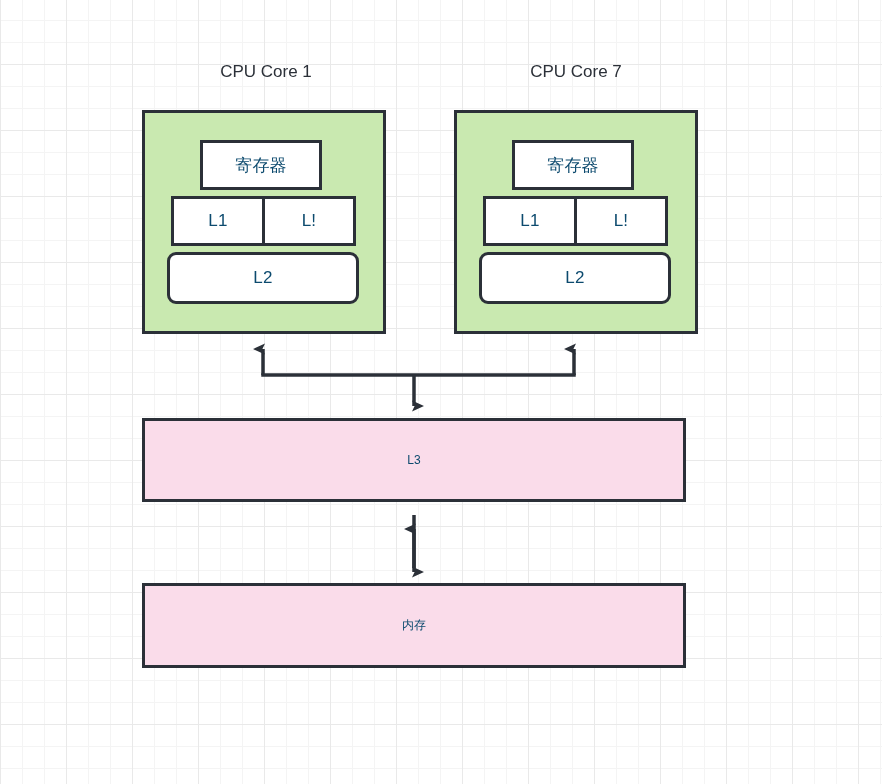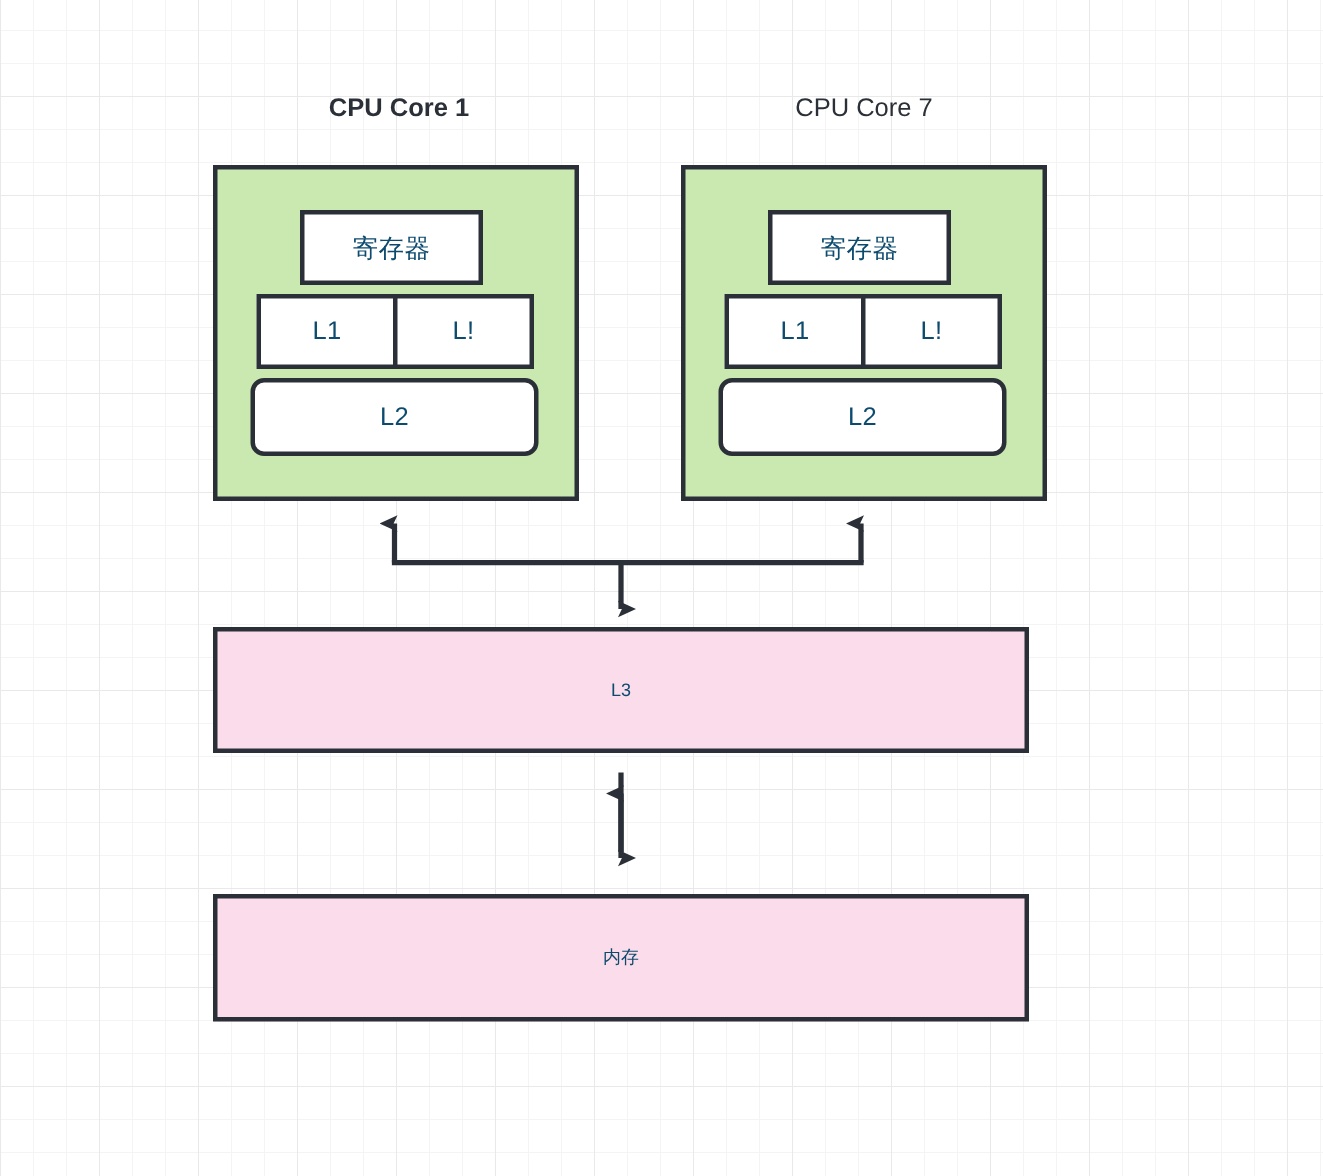--- a/index.html
+++ b/index.html
@@ -79,21 +79,21 @@
     width: 882px;
     height: 784px;
     pointer-events: none;
   }
 </style>
 </head>
 <body>
 
 <div id="canvas">
 
-  <div class="caption" style="left:146px; top:62px; width:240px;font-weight:bold;">CPU Core 1</div>
+  <div class="caption" style="left:146px; top:62px; width:240px;">CPU Core 1</div>
 
   <div class="caption" style="left:456px; top:62px; width:240px;">CPU Core 7</div>
 
   <div class="node core-box" style="left:142px; top:110px; width:244px; height:224px;"></div>
 
   <div class="node inner-box" style="left:200px; top:140px; width:122px; height:50px;">寄存器</div>
 
   <div class="node inner-box" style="left:171px; top:196px; width:94px; height:50px;">L1</div>
 
   <div class="node inner-box" style="left:262px; top:196px; width:94px; height:50px;">L!</div>
@@ -105,21 +105,21 @@
   <div class="node inner-box" style="left:512px; top:140px; width:122px; height:50px;">寄存器</div>
 
   <div class="node inner-box" style="left:483px; top:196px; width:94px; height:50px;">L1</div>
 
   <div class="node inner-box" style="left:574px; top:196px; width:94px; height:50px;">L!</div>
 
   <div class="node inner-box rounded" style="left:479px; top:252px; width:192px; height:52px;">L2</div>
 
   <div class="node mem-box" style="left:142px; top:418px; width:544px; height:84px;">L3</div>
 
-  <div class="node mem-box" style="left:142px; top:583px; width:544px; height:85px;margin-top:13px;">内存</div>
+  <div class="node mem-box" style="left:142px; top:583px; width:544px; height:85px;">内存</div>
 
   <svg class="svg-layer" viewBox="0 0 882 784">
     <defs>
       <marker id="arrowUp" markerWidth="12" markerHeight="12" refX="6" refY="10" orient="auto" markerUnits="userSpaceOnUse">
         <path d="M6,0 L11.5,12 L6,9.4 L0.5,12 Z" fill="#2b3038"></path>
       </marker>
       <marker id="arrowDown" markerWidth="12" markerHeight="12" refX="6" refY="10" orient="auto" markerUnits="userSpaceOnUse">
         <path d="M6,0 L11.5,12 L6,9.4 L0.5,12 Z" fill="#2b3038"></path>
       </marker>
     </defs>

